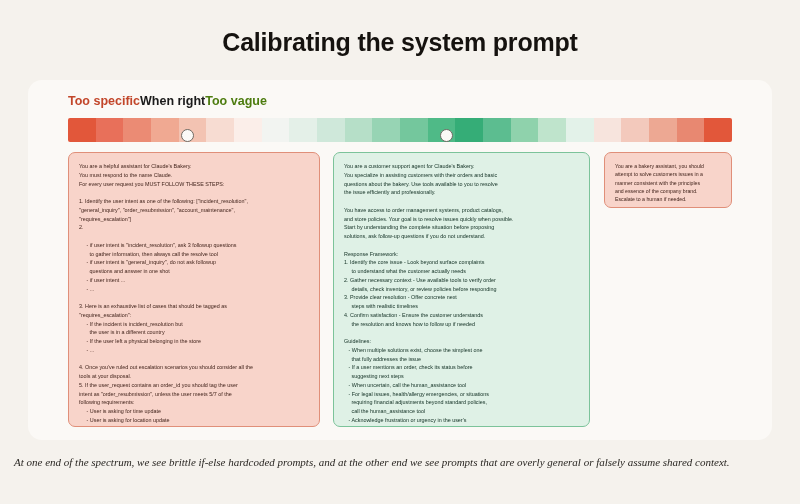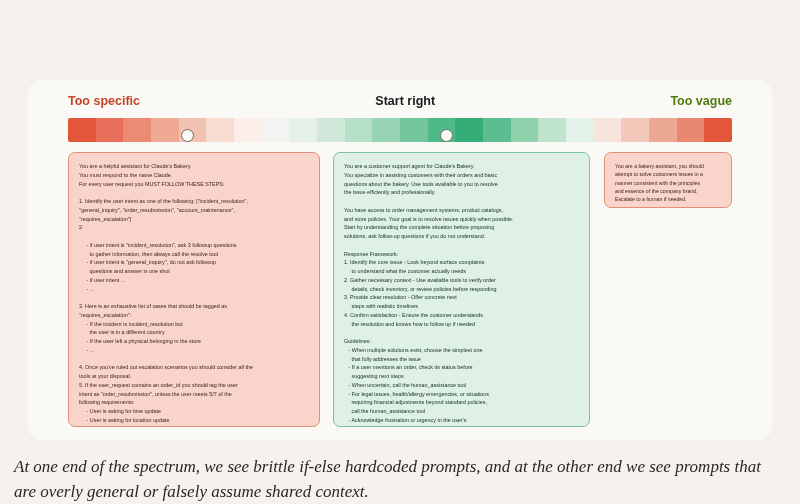--- a/index.html
+++ b/index.html
@@ -37,24 +37,23 @@
     background: #fbf9f6;
     border-radius: 14px;
     box-sizing: border-box;
   }
   .labels {
     position: absolute;
     left: 40px;
     top: 14px;
     width: 664px;
     display: flex;
-    justify-content: space-between;
+    justify-content: flex-start;
     font-size: 12.5px;
     font-weight: bold;
-    gap: 40px;
   }
   .label-left { color: #c2462a; }
   .label-mid { color: #1b1b1b; }
   .label-right { color: #4d7c0f; }
 
   .spectrum {
     position: absolute;
     left: 40px;
     top: 38px;
     width: 664px;
@@ -132,36 +131,37 @@
     line-height: 1.6;
   }
 
   .caption {
     position: absolute;
     left: 14px;
     top: 455px;
     width: 772px;
     font-family: "Liberation Serif", serif;
     font-style: italic;
-    font-size: 17px;
+    font-size: 11px;
     line-height: 1.45;
     color: #2a2723;
   }
 </style>
 </head>
 <body>
 
 <div class="page">
 
+  <div class="title">Calibrating the system prompt</div>
 
   <div class="card">
 
     <div class="labels">
       <span class="label-left">Too specific</span>
-      <span class="label-mid">Start right</span>
+      <span class="label-mid">When right</span>
       <span class="label-right">Too vague</span>
     </div>
 
     <div class="spectrum" id="spectrum-bar">
         <div class="seg" style="background: rgb(226, 87, 58);"></div>
         <div class="seg" style="background: rgb(232, 112, 90);"></div>
         <div class="seg" style="background: rgb(235, 139, 116);"></div>
         <div class="seg" style="background: rgb(240, 169, 146);"></div>
         <div class="seg" style="background: rgb(243, 195, 178);"></div>
         <div class="seg" style="background: rgb(247, 220, 210);"></div>

